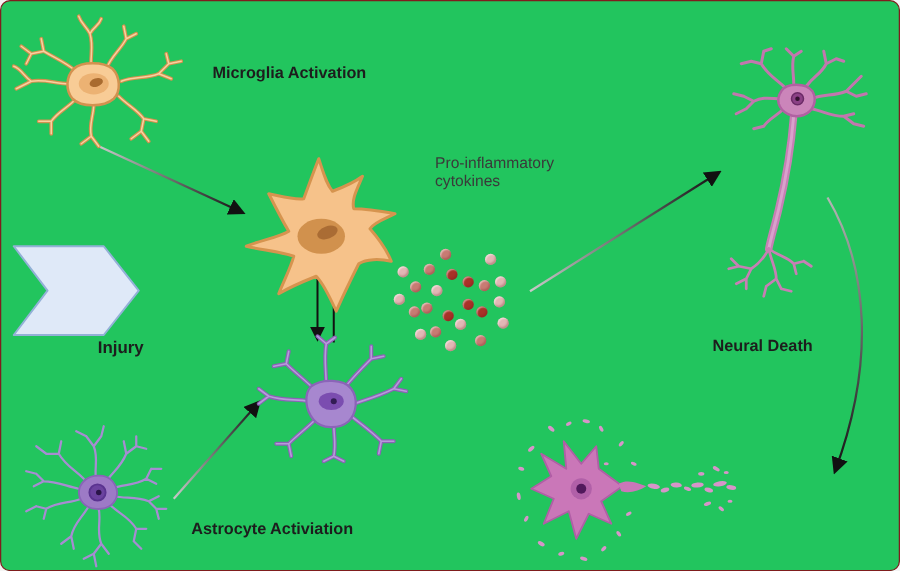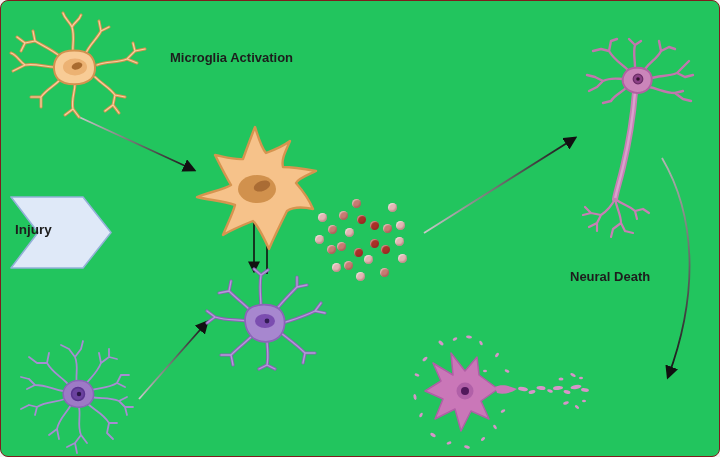--- a/index.html
+++ b/index.html
@@ -9,21 +9,21 @@
     font-family:"Liberation Sans",sans-serif;
   }
   .abs{position:absolute;}
   .lbl{
     position:absolute;font-family:"Liberation Sans",sans-serif;
     font-weight:700;font-size:13px;color:#1d1d1d;white-space:nowrap;
   }
   .lbl.regular{
     font-weight:400;color:#3a3a3a;font-size:12.5px;line-height:1.2;white-space:pre-line;
   }
-  .lbl.centered{text-align:left;font-size:13.5px;}
+  .lbl.centered{text-align:right;font-size:13.5px;margin-top:48px;}
   #cytokine-cluster{position:absolute;inset:0;pointer-events:none;}
   .cyt-dot{
     position:absolute;border-radius:50%;
     box-shadow:inset -1px -1.5px 1.5px rgba(110,25,25,.28), inset 1px 1px 1px rgba(255,255,255,.45);
   }
   .cyt-dot.light{background:#e2b7b5;}
   .cyt-dot.med{background:#c87b73;}
   .cyt-dot.dark{background:#a93128;}
   svg{display:block;}
 </style>
@@ -217,15 +217,18 @@
       <div class="cyt-dot light" style="width: 9px; height: 9px; left: 330.5px; top: 261.5px;"></div>
       <div class="cyt-dot med" style="width: 9px; height: 9px; left: 342.5px; top: 259.5px;"></div>
       <div class="cyt-dot light" style="width: 9px; height: 9px; left: 362.5px; top: 253.5px;"></div>
       <div class="cyt-dot light" style="width: 9px; height: 9px; left: 354.5px; top: 270.5px;"></div>
       <div class="cyt-dot med" style="width: 9px; height: 9px; left: 378.5px; top: 266.5px;"></div>
       <div class="cyt-dot light" style="width: 9px; height: 9px; left: 396.5px; top: 252.5px;"></div>
     </div>
 
   <div class="lbl" style="left:169px;top:49px">Microglia Activation</div>
   <div class="lbl centered" style="left:14px;top:221px;width:100px">Injury</div>
+  <div class="lbl" style="left:152px;top:414px">Astrocyte Activiation</div>
+  <div class="lbl regular" style="left:347px;top:122px">Pro-inflammatory
+cytokines</div>
   <div class="lbl" style="left:569px;top:268px">Neural Death</div>
 
 </div>
 
 </body></html>

